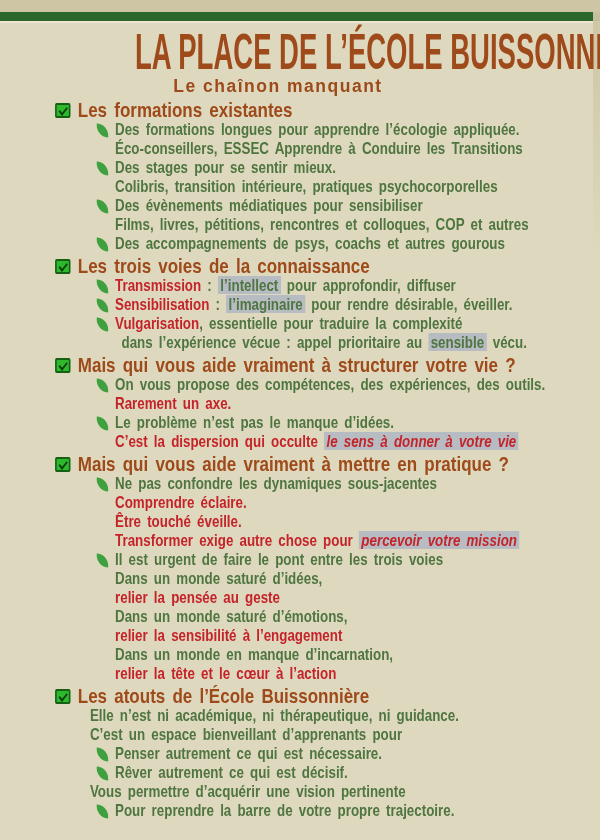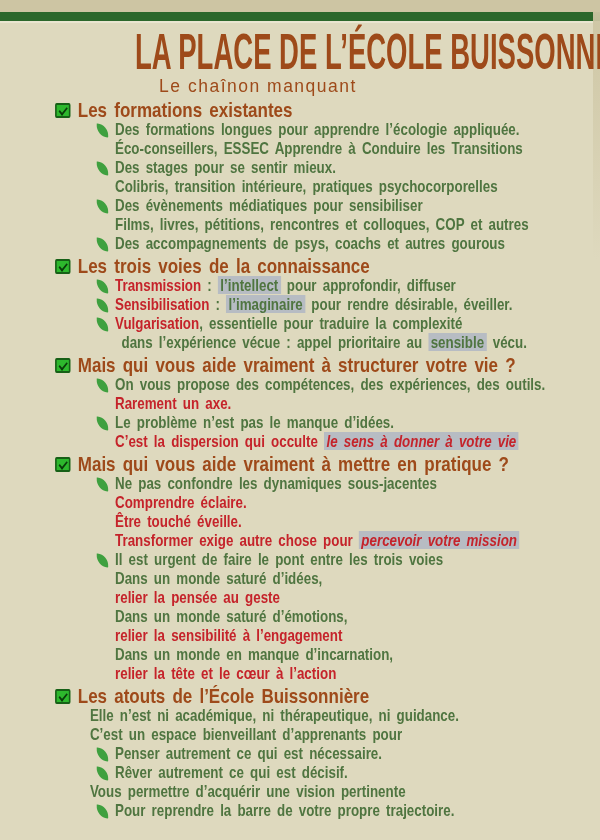--- a/index.html
+++ b/index.html
@@ -14,22 +14,23 @@
   .right-fade{position:absolute;right:0;top:0;width:7px;height:260px;
     background:linear-gradient(to bottom,var(--frame_tan,#cdc5a3),rgba(205,197,163,0));}
   .title{
     margin-top:7px;width:600px;text-align:center;white-space:nowrap;
     font-size:50px;line-height:44px;font-weight:bold;letter-spacing:0px;
     color:var(--heading_rust,#9e4a1a);
     transform:scaleX(0.55);transform-origin:50% 50%;
   }
   .subtitle{
     margin-top:3px;width:516px;text-align:center;
-    font-size:17.5px;line-height:18px;font-weight:normal;letter-spacing:1.5px;
+    font-size:17.5px;line-height:18px;font-weight:bold;letter-spacing:1.5px;
     color:var(--heading_rust,#9e4a1a);
+    padding-left:20px;
   }
   .content{
     margin-top:4px;width:740px;
     transform:scaleX(0.81);transform-origin:0 0;
     font-weight:bold;word-spacing:3px;
   }
   .row{position:relative;line-height:19px;font-size:16.5px;}
   .row.header-row{
     margin-top:2px;line-height:21px;font-size:21px;
     padding-left:96px;color:var(--heading_rust,#9e4a1a);

